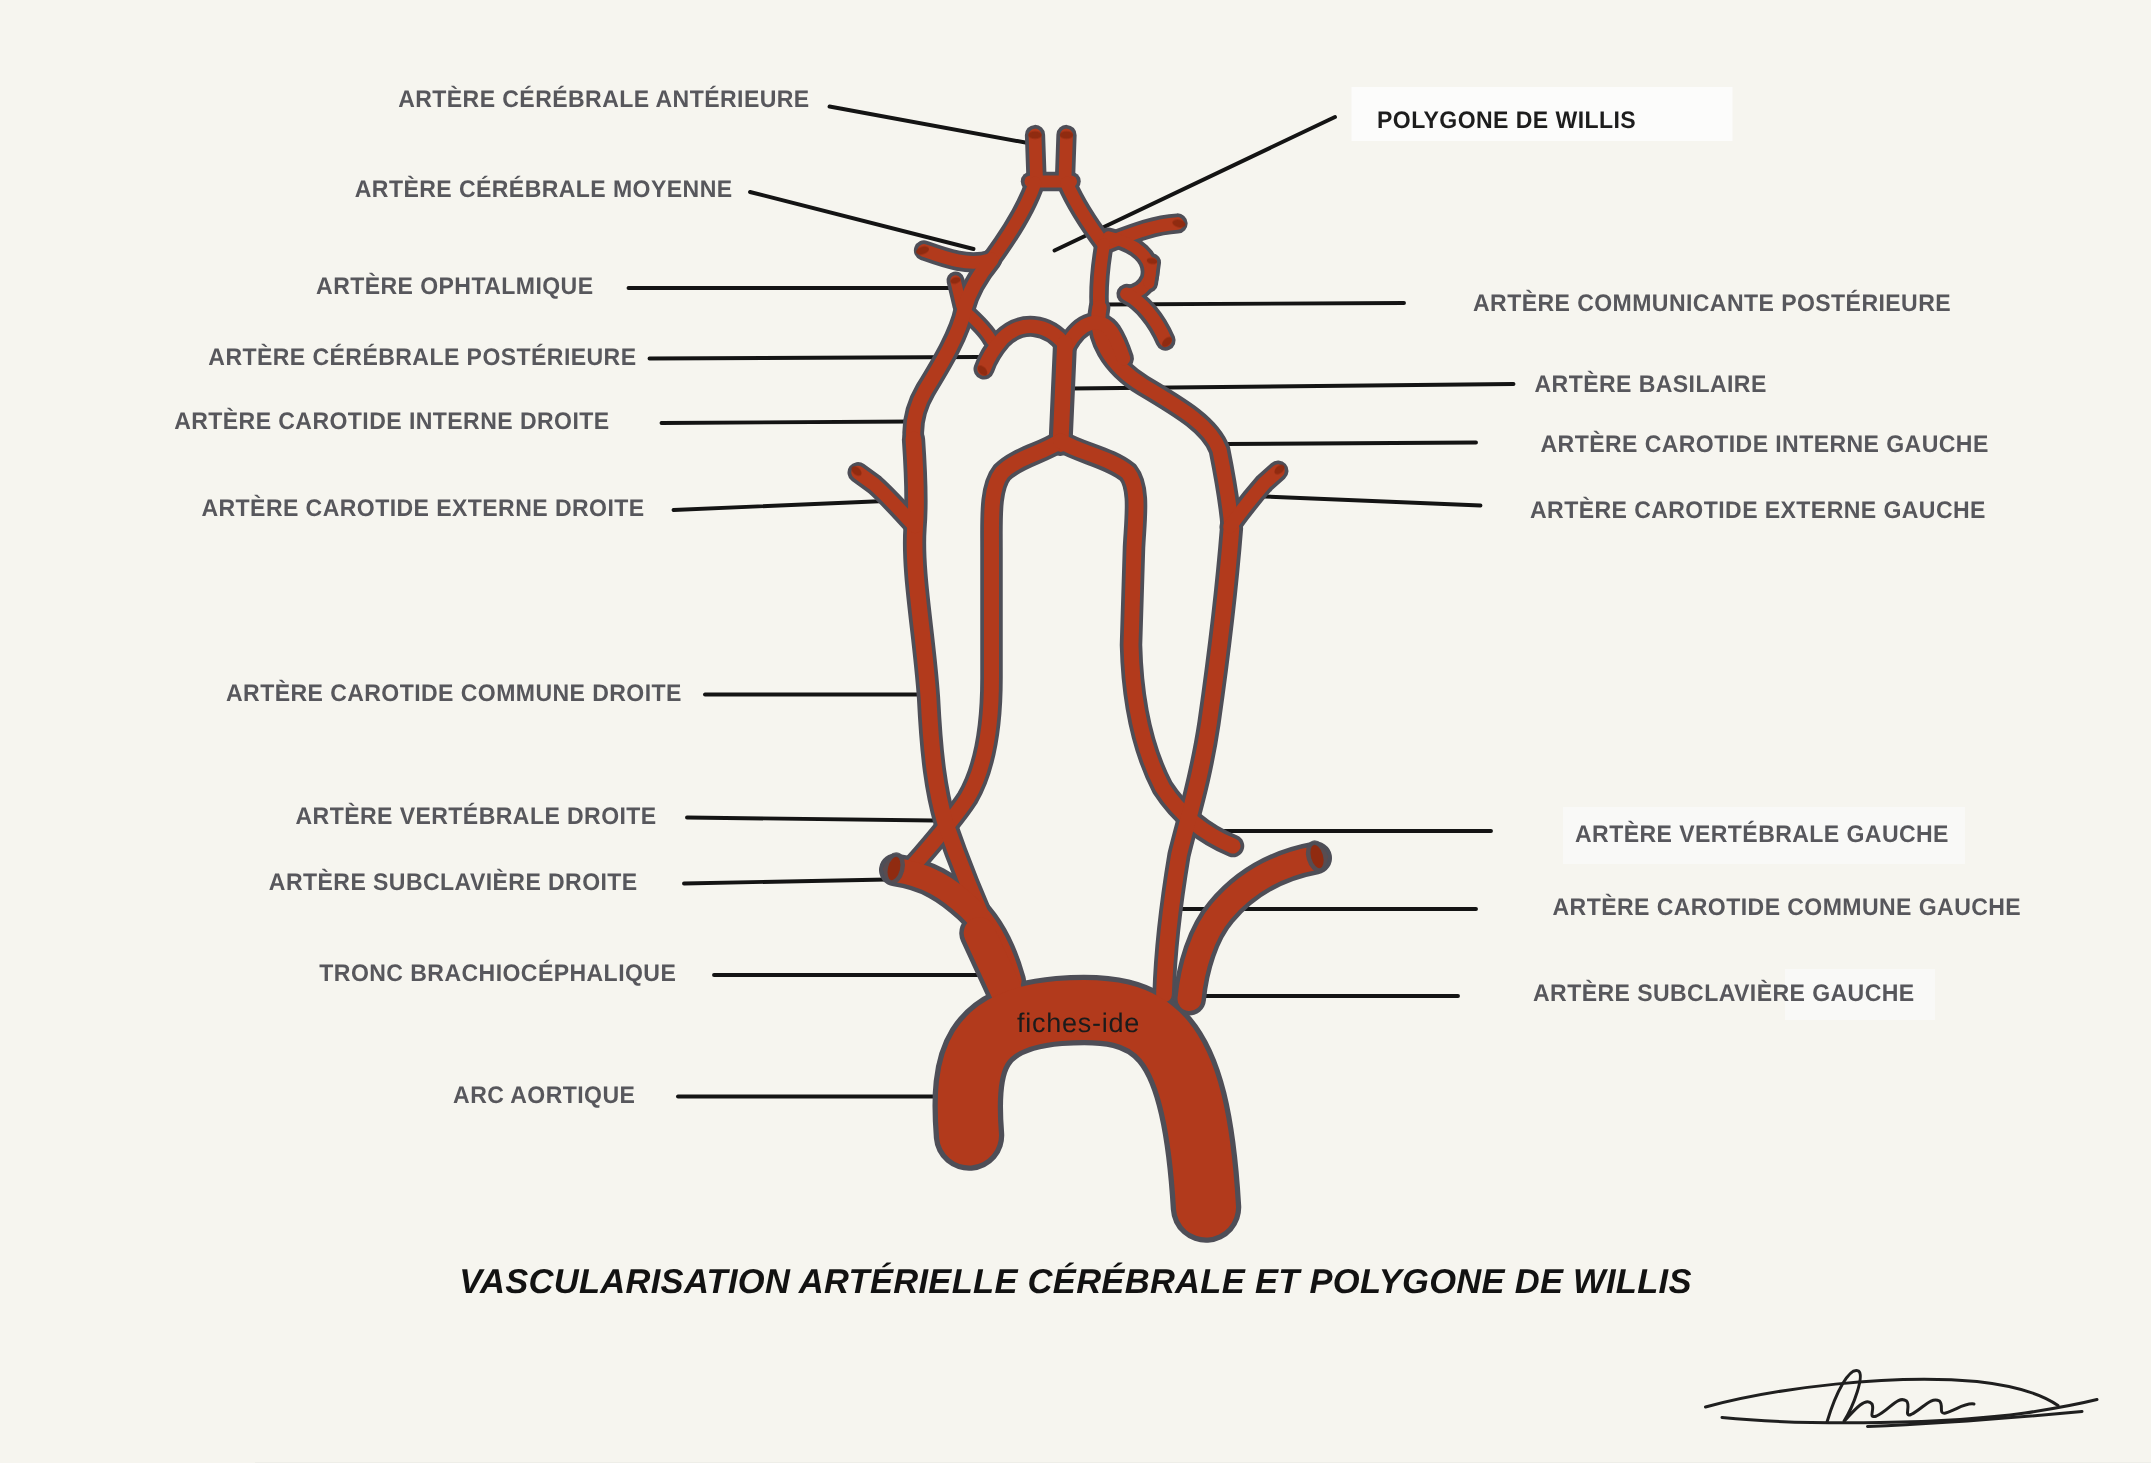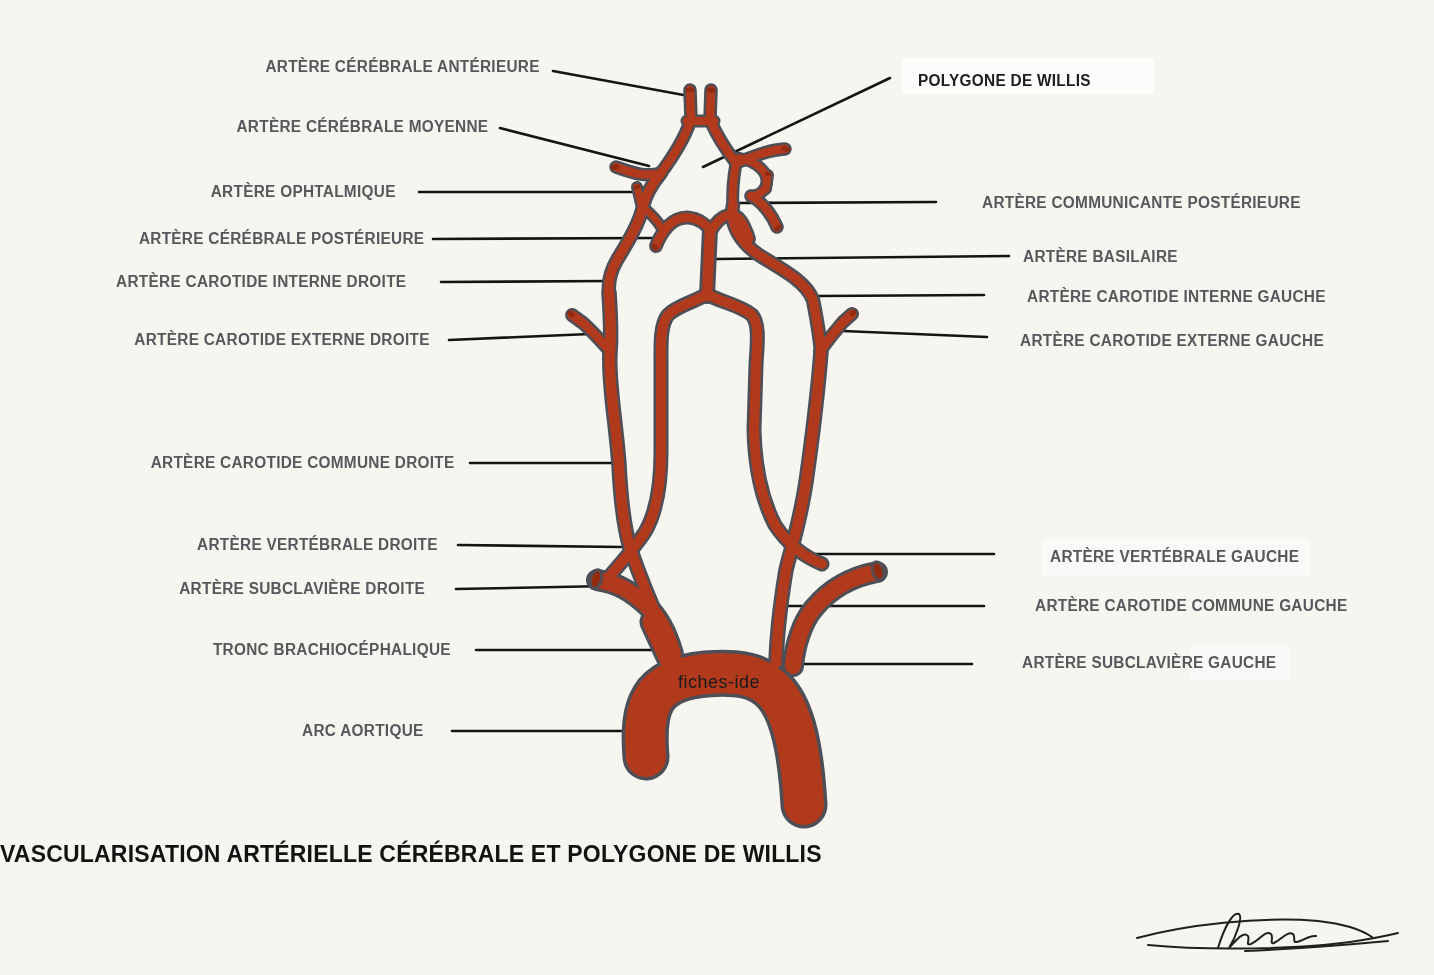--- a/index.html
+++ b/index.html
@@ -4,22 +4,22 @@
 <style>
   html,body{margin:0;padding:0;background:#e8e8e4;}
   #page{position:relative;width:1434px;height:975px;background:#f6f5ef;overflow:hidden;
         font-family:"Liberation Sans",sans-serif;}
   svg{position:absolute;left:0;top:0;}
   .lbl{position:absolute;white-space:nowrap;font-size:16px;font-weight:600;color:#57575c;
        letter-spacing:.3px;line-height:20px;transform:scaleX(.96);}
   .lbl-l{text-align:right;transform-origin:right center;}
   .lbl-r{text-align:left;transform-origin:left center;}
   .lbl.dark{color:#1d1d1d;}
-  #title{position:absolute;left:0;top:841px;width:100%;font-size:23px;
-         font-weight:700;color:#121212;letter-spacing:.2px;}
+  #title{position:absolute;left:0;top:841px;width:100%;text-align:center;font-size:23px;
+         font-weight:700;color:#121212;letter-spacing:.2px;font-style:italic;}
   .patch{position:absolute;background:#fcfcfb;}
 </style>
 </head>
 <body>
 
 <div id="page">
 
   <div class="patch" style="left:901px;top:58px;width:254px;height:36px;"></div>
   <div class="patch" style="left:1042px;top:538px;width:268px;height:38px;opacity:.6;"></div>
   <div class="patch" style="left:1190px;top:646px;width:100px;height:34px;opacity:.6;"></div>

